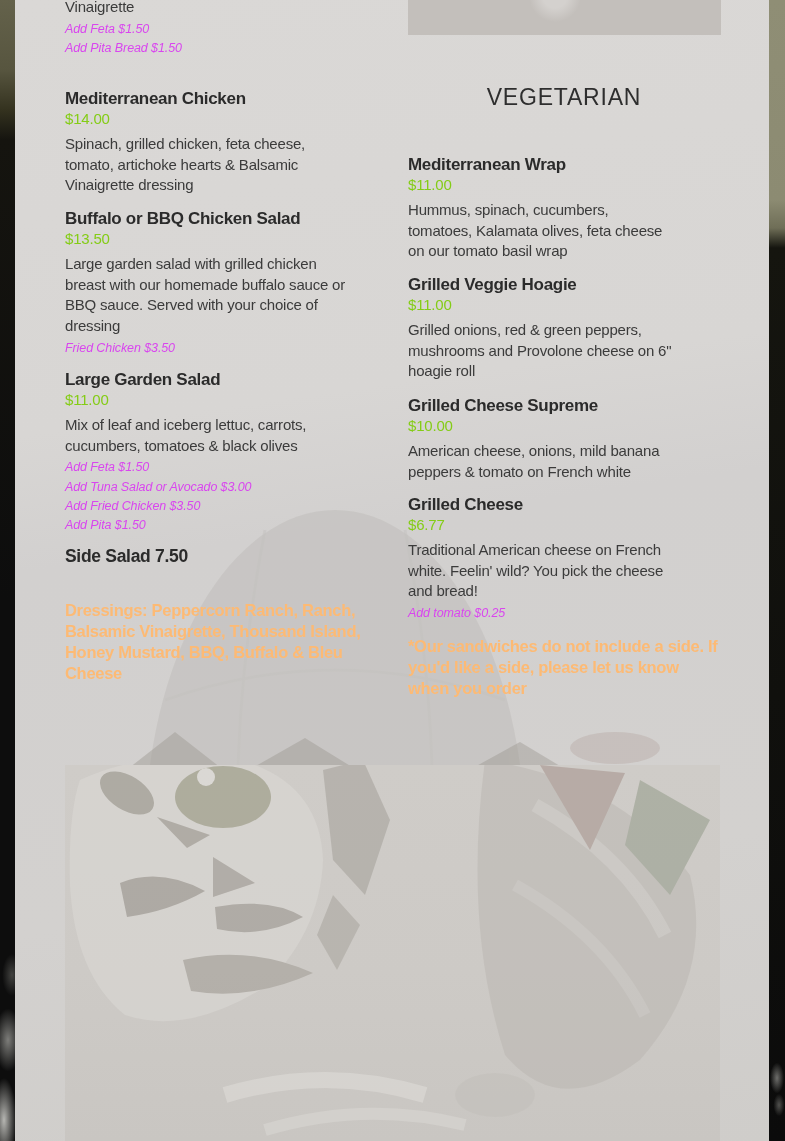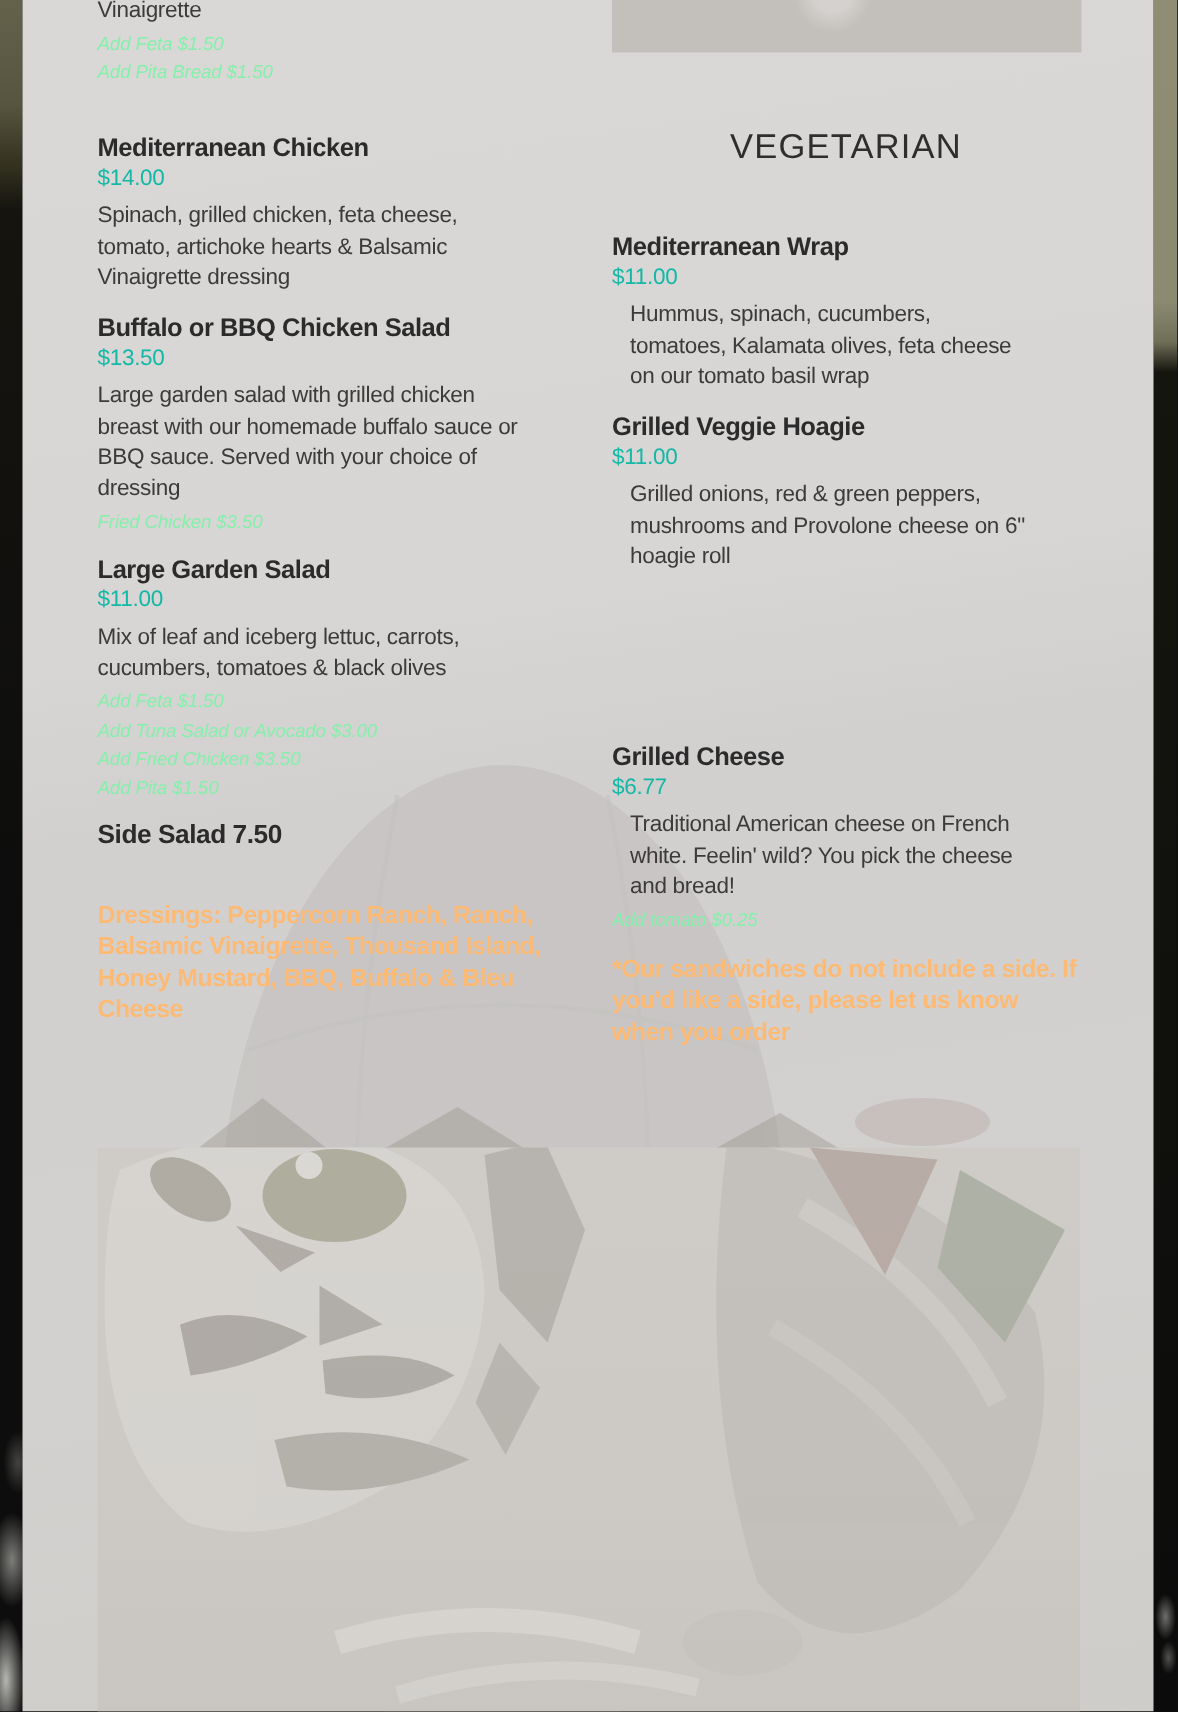--- a/index.html
+++ b/index.html
@@ -46,29 +46,29 @@
   .photo-bottom svg{display:block;width:655px;height:376px;}
   
   .col{position:absolute;width:312px;}
   .col-left{left:65px;top:0;height:1141px;}
   .col-right{left:408px;top:0;height:956px;}
   .block{position:absolute;left:0;width:312px;}
   .head{display:flex;justify-content:space-between;align-items:flex-start;flex-direction:column;}
   .name{
     font-size:17px;font-weight:bold;color:#2b2b2b;letter-spacing:-0.3px;line-height:19px;
   }
-  .price{font-size:15px;color:#14b8a6;letter-spacing:-0.2px;margin-top:2px;white-space:nowrap;}
+  .price{font-size:15px;color:#84cc16;letter-spacing:-0.2px;margin-top:2px;white-space:nowrap;}
   .desc{
     font-size:15px;color:#3b3b3b;line-height:20.7px;letter-spacing:-0.2px;
     margin-top:7px;max-width:284px;
   }
-  .col-right .desc{max-width:264px;margin-left:12px;}
+  .col-right .desc{max-width:264px;}
   .addons{margin-top:2px;}
   .addon{
-    font-size:12.5px;font-style:italic;color:#86efac;line-height:19.2px;letter-spacing:-0.1px;
+    font-size:12.5px;font-style:italic;color:#d946ef;line-height:19.2px;letter-spacing:-0.1px;
   }
   .intro-tail{font-size:15px;color:#3b3b3b;line-height:20.7px;letter-spacing:-0.2px;}
   .section-title{
     font-size:23px;color:#2e2e2e;letter-spacing:0.8px;text-align:center;line-height:28px;
   }
   .bold-par{
     font-size:16.5px;font-weight:bold;color:#fdba74;letter-spacing:-0.3px;line-height:21px;
   }
 </style>
 </head>
@@ -192,20 +192,27 @@
   </div>
 
   <div class="block" style="top:275px;">
     <div class="head">
       <span class="name">Grilled Veggie Hoagie</span>
       <span class="price">$11.00</span>
     </div>
     <div class="desc">Grilled onions, red &amp; green peppers, mushrooms and Provolone cheese on 6" hoagie roll</div>
   </div>
 
+  <div class="block" style="top:396px;">
+    <div class="head">
+      <span class="name">Grilled Cheese Supreme</span>
+      <span class="price">$10.00</span>
+    </div>
+    <div class="desc">American cheese, onions, mild banana peppers &amp; tomato on French white</div>
+  </div>
 
   <div class="block" style="top:495px;">
     <div class="head">
       <span class="name">Grilled Cheese</span>
       <span class="price">$6.77</span>
     </div>
     <div class="desc">Traditional American cheese on French white. Feelin' wild? You pick the cheese and bread!</div>
     <div class="addons">
       <div class="addon">Add tomato $0.25</div>
     </div>

